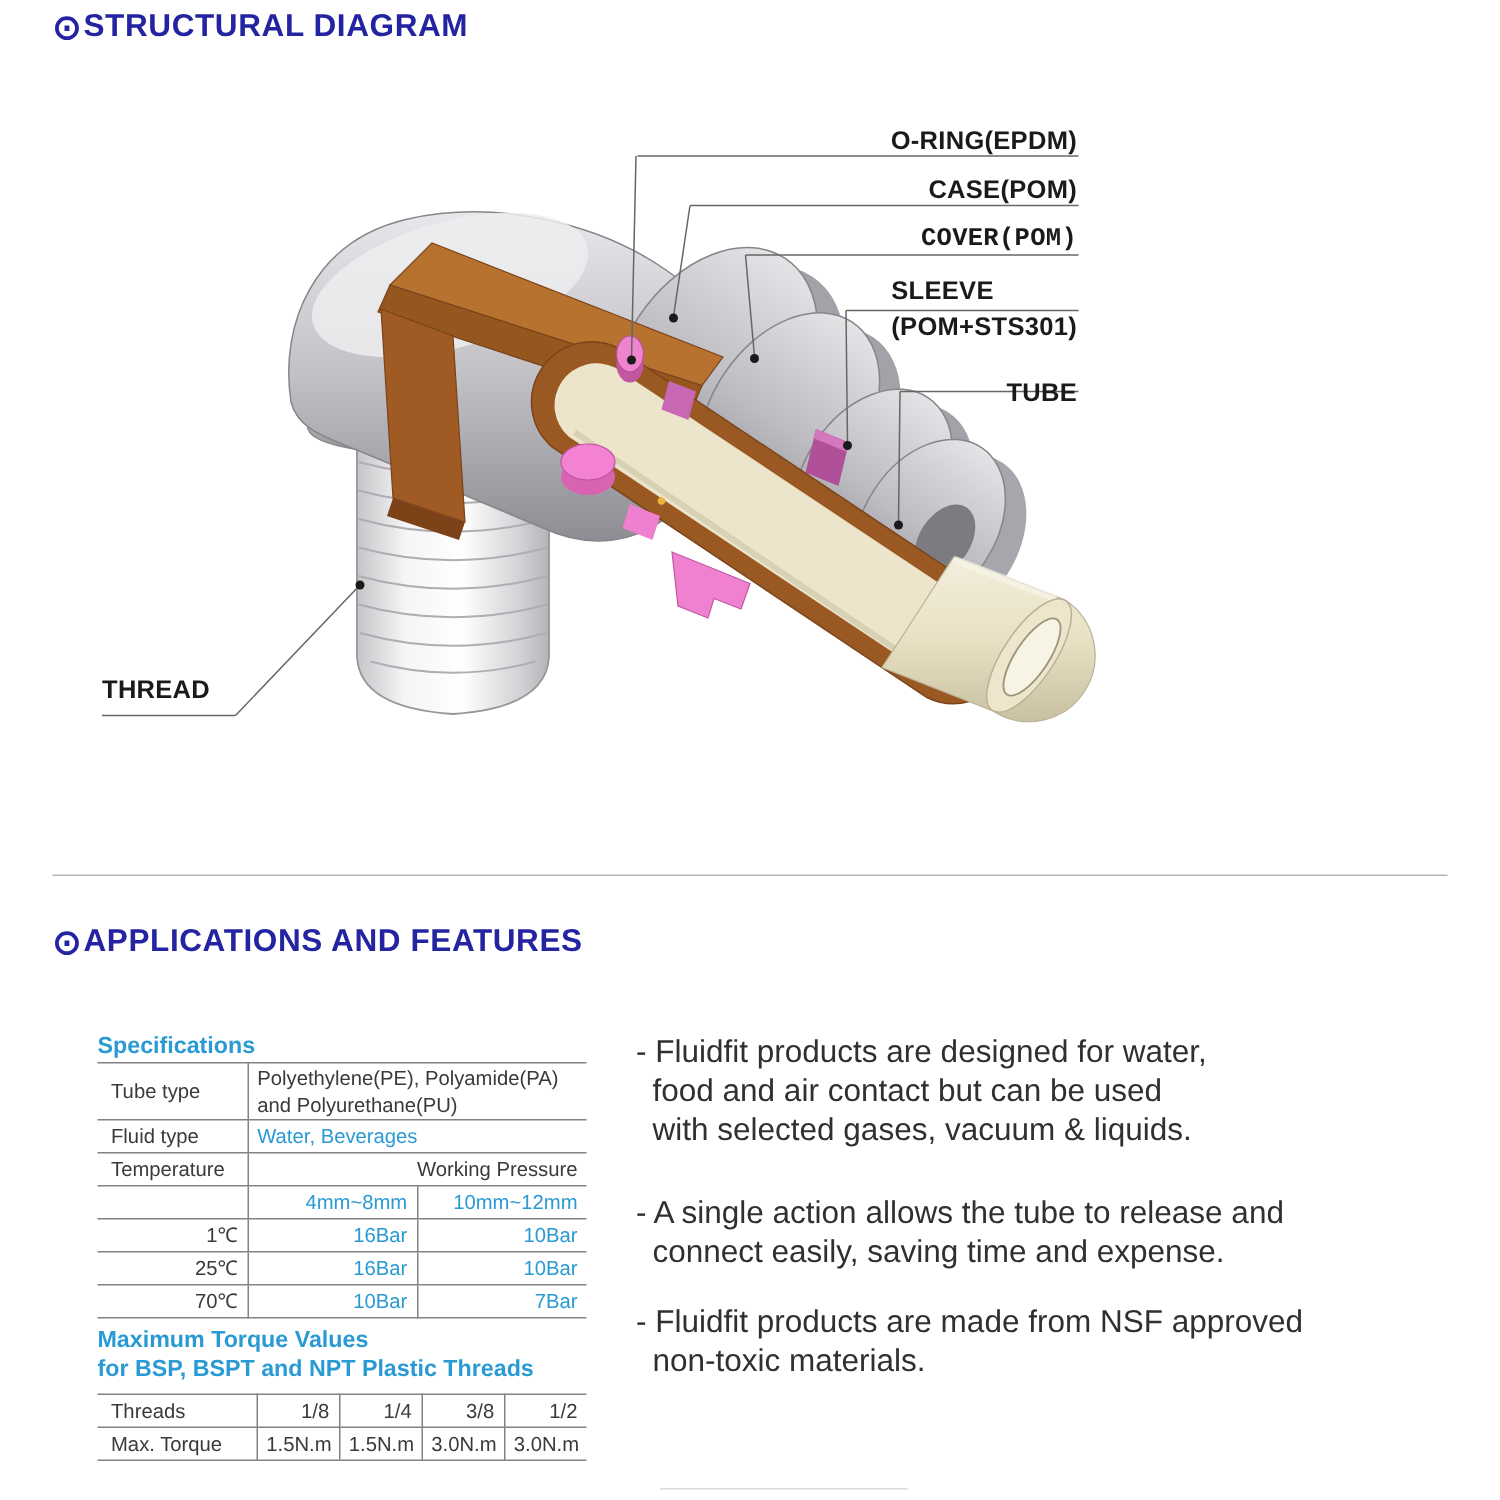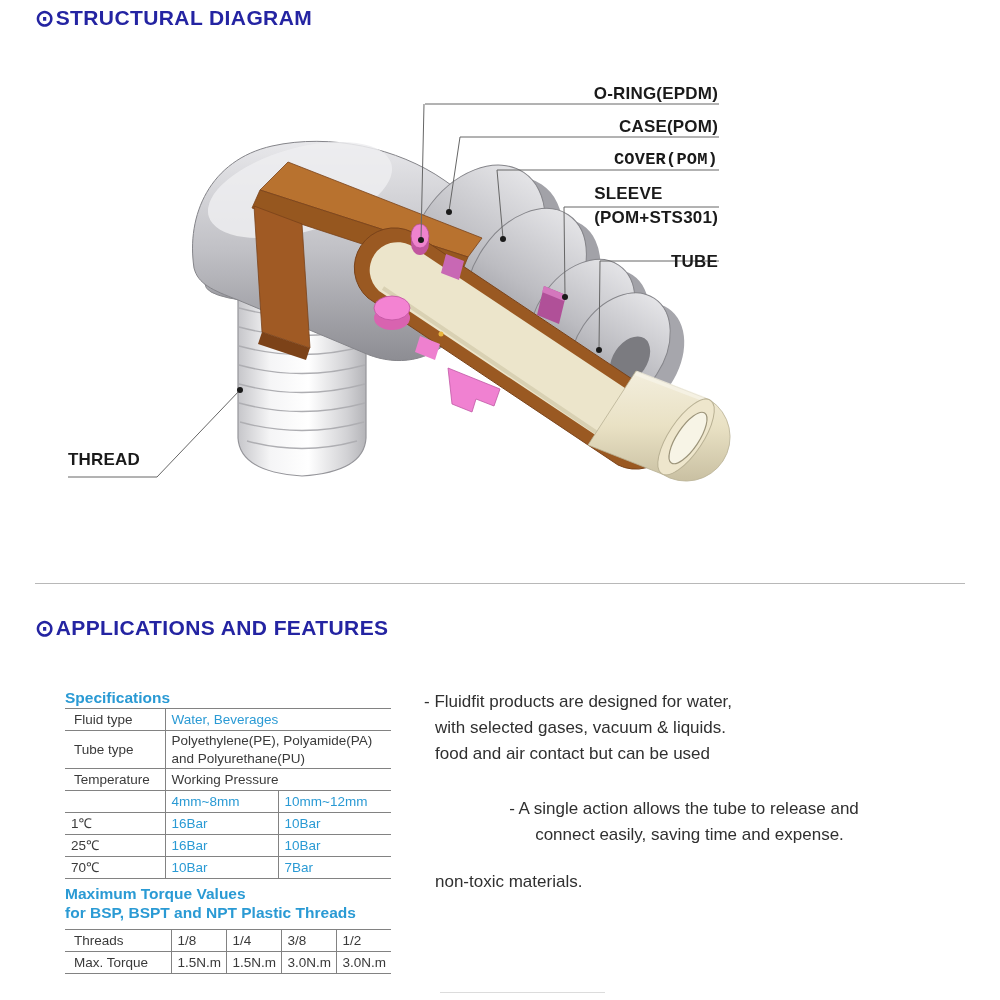--- a/index.html
+++ b/index.html
@@ -21,25 +21,25 @@
   .divider{position:absolute;height:1px;background:#b8b8b8;}
 
   .sub-head{position:absolute;font-size:15.5px;font-weight:700;color:#2a9ad4;line-height:19px;}
 
   table{border-collapse:collapse;table-layout:fixed;}
   .dtable{position:absolute;font-size:13.5px;color:#3a3a3a;
           border-top:1px solid #828282;border-bottom:1px solid #828282;}
   .dtable td{border:1px solid #828282;padding:1px 6px;height:19px;line-height:1.3;}
   .dtable tr td:first-child{border-left:none;}
   .dtable tr td:last-child{border-right:none;}
-  .dtable td.c{text-align:left;}
+  .dtable td.c{text-align:right;}
   .dtable td.blue{color:#2a9ad4;}
   .dtable td.lbl{padding-left:9px;}
 
-  .feature{position:absolute;left:424px;width:520px;font-size:17px;line-height:26px;color:#303030;}
+  .feature{position:absolute;left:424px;width:520px;font-size:21px;line-height:26px;color:#303030;}
   .feature .cont{padding-left:11px;}
 </style>
 </head>
 <body>
 
 <div id="page">
 
   <div class="sec-title" style="top:6px;">
     <span class="bullet">⊙</span>
     <span>STRUCTURAL DIAGRAM</span>
@@ -187,26 +187,26 @@
   <div class="sub-head" style="left:65px;top:688px;">Specifications</div>
 
   <table class="dtable" style="left:65px;top:708px;width:326px;">
     <colgroup>
         <col style="width:100px">
         <col style="width:113px">
         <col style="width:113px">
       </colgroup>
     <tbody>
         <tr>
+      <td class="lbl">Tube type</td>
+      <td colspan="2">Polyethylene(PE), Polyamide(PA) and Polyurethane(PU)</td>
+    </tr>
+    <tr>
       <td class="lbl">Fluid type</td>
       <td colspan="2" class="blue">Water, Beverages</td>
-    </tr>
-    <tr>
-      <td class="lbl">Tube type</td>
-      <td colspan="2">Polyethylene(PE), Polyamide(PA) and Polyurethane(PU)</td>
     </tr>
     <tr>
       <td class="lbl">Temperature</td>
       <td colspan="2" class="c">Working Pressure</td>
     </tr>
     <tr>
       <td></td>
       <td class="c blue">4mm~8mm</td>
       <td class="c blue">10mm~12mm</td>
     </tr>
@@ -254,25 +254,26 @@
       <td class="c">1.5N.m</td>
       <td class="c">1.5N.m</td>
       <td class="c">3.0N.m</td>
       <td class="c">3.0N.m</td>
     </tr>
   </tbody>
     </table>
 
   <div class="feature" style="top:689px;">
     <div>- Fluidfit products are designed for water,</div>
+    <div class="cont">food and air contact but can be used</div>
     <div class="cont">with selected gases, vacuum &amp; liquids.</div>
-    <div class="cont">food and air contact but can be used</div>
-  </div>
-  <div class="feature" style="top:796px;text-align:center;">
+  </div>
+  <div class="feature" style="top:796px;">
     <div>- A single action allows the tube to release and</div>
     <div class="cont">connect easily, saving time and expense.</div>
   </div>
   <div class="feature" style="top:869px;">
+    <div>- Fluidfit products are made from NSF approved</div>
     <div class="cont">non-toxic materials.</div>
   </div>
 
   <div class="divider" style="left:440px;top:992px;width:165px;background:#dcdcdc;"></div>
 </div>
 
 </body></html>

